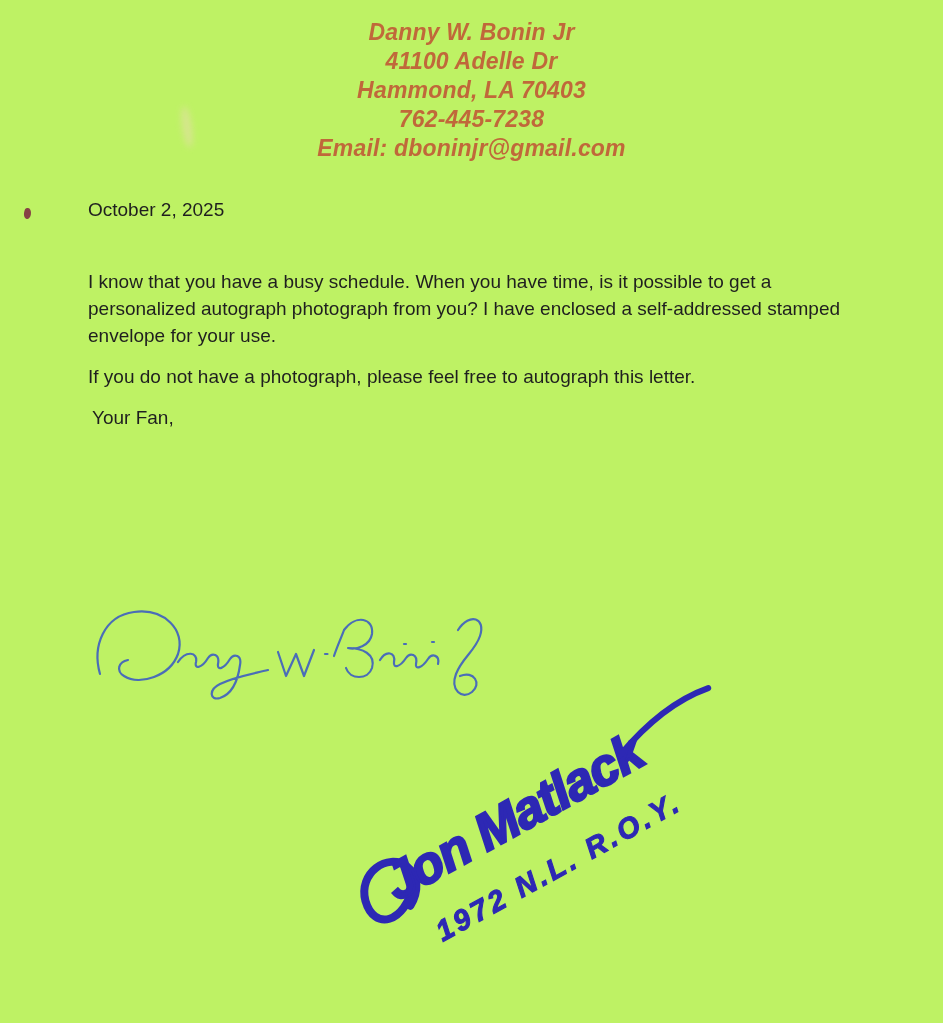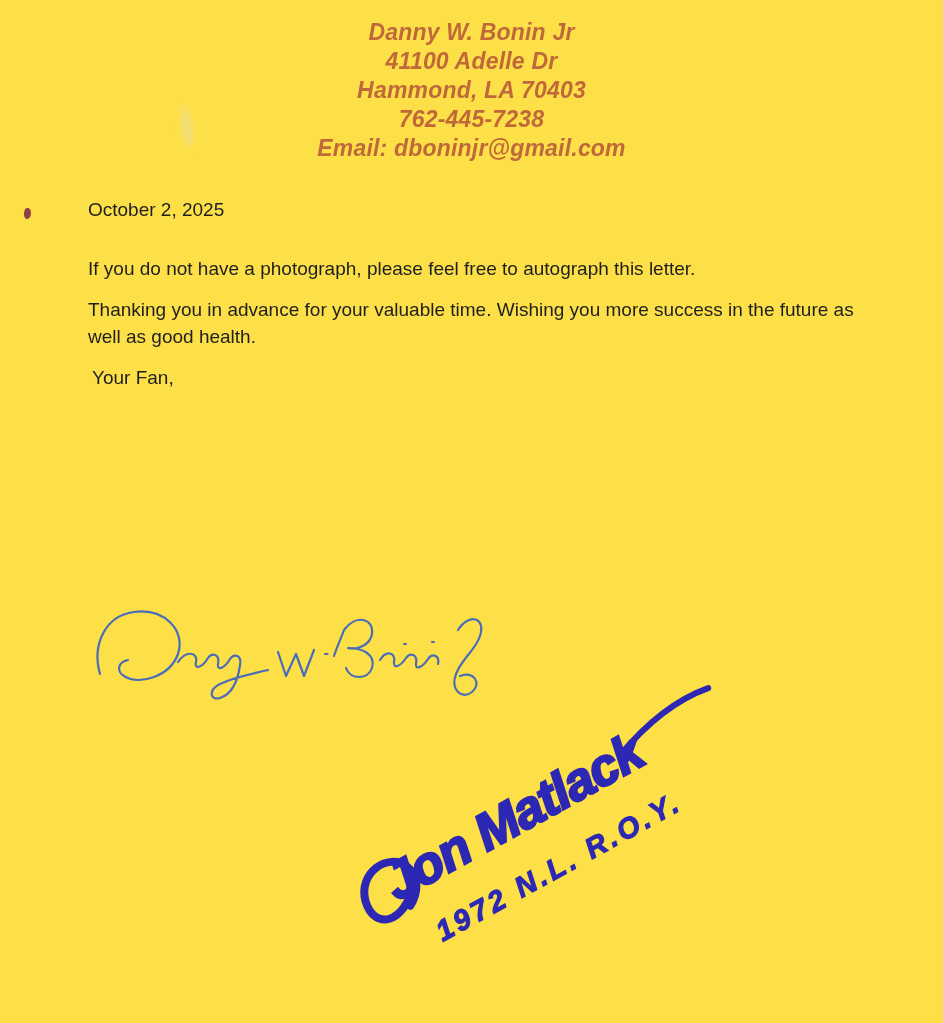--- a/index.html
+++ b/index.html
@@ -4,21 +4,21 @@
 <style>
   html, body {
     margin: 0;
     padding: 0;
     background: #ffffff;
   }
   .page {
     position: relative;
     width: 943px;
     height: 1023px;
-    background: #fde047;
+    background: #bef264;
     overflow: hidden;
     font-family: "Liberation Sans", sans-serif;
     color: #1f1f1f;
   }
   
   .letterhead {
     position: absolute;
     top: 18px;
     left: 0;
     width: 100%;
@@ -32,21 +32,21 @@
   .letterhead div { white-space: nowrap; }
   
   .letter-body {
     position: absolute;
     top: 196px;
     left: 88px;
     width: 776px;
     font-size: 19px;
     line-height: 27px;
   }
-  .date-line { margin: 0 0 32px 0; }
+  .date-line { margin: 0 0 45px 0; }
   .salutation { margin: 0 0 14px 0; }
   .para { margin: 0 0 14px 0; }
   .closing { margin: 4px; }
   
   .sender-sig {
     position: absolute;
     left: 82px;
     top: 596px;
     width: 410px;
     height: 112px;
@@ -101,22 +101,22 @@
   <div class="letterhead" style="color:#c0683a;">
     <div>Danny W. Bonin Jr</div>
     <div>41100 Adelle Dr</div>
     <div>Hammond, LA 70403</div>
     <div>762-445-7238</div>
     <div>Email: dboninjr@gmail.com</div>
   </div>
 
   <div class="letter-body">
     <p class="date-line">October 2, 2025</p>
+    <p class="para">I know that you have a busy schedule. When you have time, is it possible to get a personalized autograph photograph from you? I have enclosed a self-addressed stamped envelope for your use.</p>
     <p class="para">If you do not have a photograph, please feel free to autograph this letter.</p>
-    <p class="para">Thanking you in advance for your valuable time. Wishing you more success in the future as well as good health.</p>
     <p class="closing">Your Fan,</p>
   </div>
 
   <svg class="sender-sig" viewBox="0 0 410 112" fill="none" stroke="#4a6db8" stroke-width="2.2" stroke-linecap="round" stroke-linejoin="round">
     <path d="M 18 78 C 10 50 22 20 52 16 C 82 12 104 34 96 58 C 88 80 58 90 42 80 C 34 75 36 66 46 64"></path>
     <path d="M 96 66 C 104 54 116 56 114 66 C 112 74 120 72 126 62 C 130 56 138 58 136 68 C 135 75 142 73 148 63 C 152 57 160 59 158 69 C 156 84 150 98 138 102 C 128 105 126 94 138 88 C 152 81 170 78 186 74"></path>
     <path d="M 196 56 L 204 80 L 214 58 L 222 80 L 232 54"></path>
     <path d="M 243 58 l 2.5 0"></path>
     <path d="M 252 60 C 256 48 260 40 262 34 C 274 18 292 22 290 38 C 288 50 274 54 266 52 C 280 52 294 58 290 72 C 286 84 268 84 264 72"></path>
     <path d="M 298 64 C 304 54 314 56 312 66 C 311 73 318 71 324 62 C 328 56 336 58 334 68 C 333 74 340 72 346 63 C 350 57 358 59 356 68"></path>

